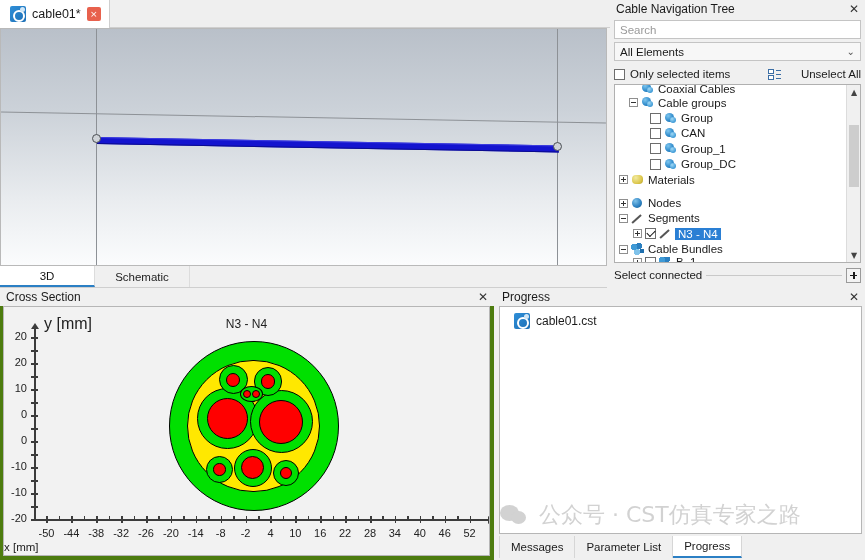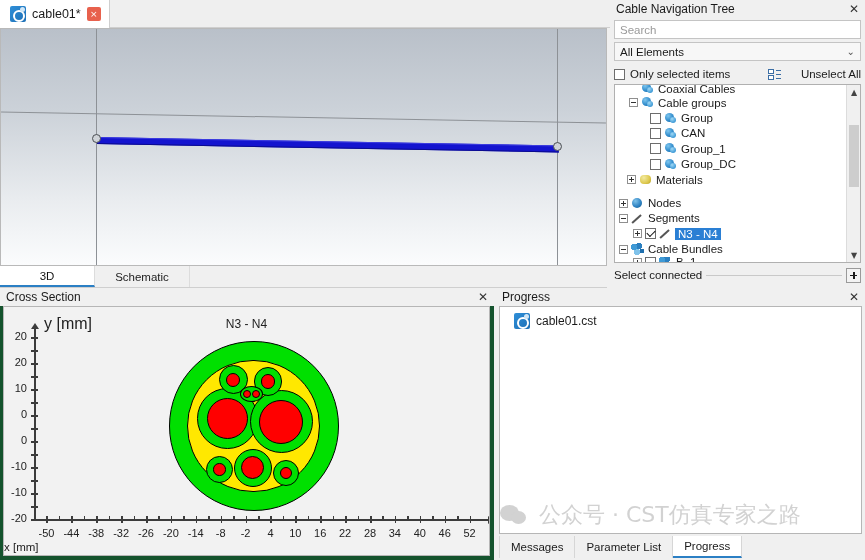--- a/index.html
+++ b/index.html
@@ -235,21 +235,21 @@
   }
   .plus-btn::before, .plus-btn::after {
     content: ""; position: absolute; background: #1a1a1a;
   }
   .plus-btn::before { left: 3px; top: 6px; width: 7px; height: 1.6px; }
   .plus-btn::after { left: 6px; top: 3px; width: 1.6px; height: 7px; }
 
   
   .xsec {
     position: absolute; left: 0; top: 288px; width: 494px; height: 272px;
-    background: #14532d;
+    background: #4d7c0f;
   }
   .xsec-plot {
     position: absolute; left: 3px; right: 4px; top: 18px; bottom: 4px;
     background: #f2f2f2; border: 1px solid #b6b6b6;
     overflow: hidden;
   }
   .plot-title {
     position: absolute; left: 0; right: 0; top: 10px;
     text-align: center; font-size: 12px; color: #222;
   }
@@ -408,21 +408,21 @@
           <span class="ico group"></span>
           <span class="tlabel">Group_1</span>
         </div>
 
         <div class="trow" style="padding-left:35px;">
           <span class="cb"></span>
           <span class="ico group"></span>
           <span class="tlabel">Group_DC</span>
         </div>
 
-        <div class="trow" style="padding-left:12px;">
+        <div class="trow" style="padding-left:4px;">
           <span class="expander plus"></span>
           <span class="ico mat"></span>
           <span class="tlabel">Materials</span>
         </div>
 
         <div class="trow" style="padding-left:4px;margin-top:8px;">
           <span class="expander plus"></span>
           <span class="ico node"></span>
           <span class="tlabel">Nodes</span>
         </div>

